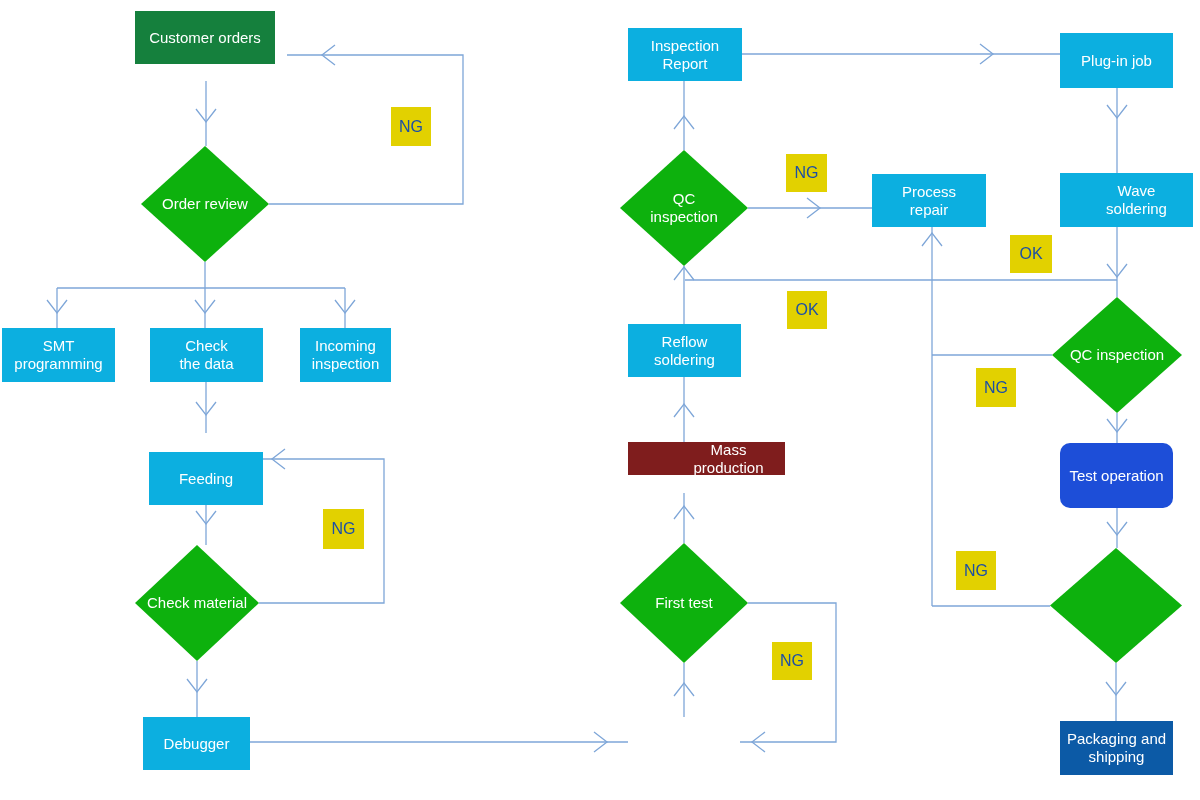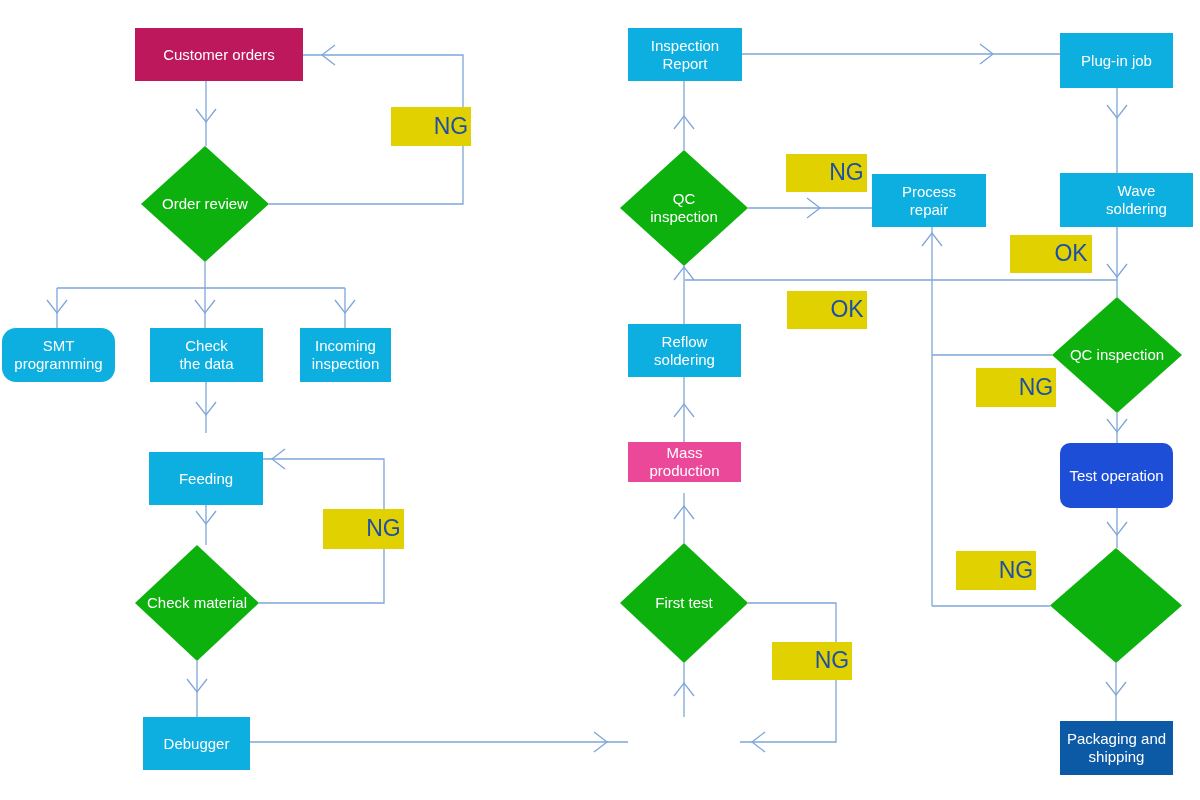--- a/index.html
+++ b/index.html
@@ -4,21 +4,21 @@
 <style>
   html,body{margin:0;padding:0;background:#ffffff;}
   #canvas{position:relative;width:1200px;height:800px;background:#ffffff;overflow:hidden;
           font-family:"Liberation Sans", sans-serif;}
   #wires{position:absolute;left:0;top:0;width:1200px;height:800px;}
   #nodes{position:absolute;left:0;top:0;width:1200px;height:800px;}
   .node{position:absolute;display:flex;align-items:center;justify-content:center;
         text-align:center;white-space:pre-line;line-height:1.2;}
   .node.process,.node.terminal{color:#ffffff;font-size:15px;}
   .node.decision{color:#ffffff;font-size:15px;background:transparent;}
-  .node.flag{font-size:23px;padding-left:40px;}
+  .node.flag{font-size:16px;}
 </style>
 </head>
 <body>
 
 <div id="canvas">
   <svg id="wires" xmlns="http://www.w3.org/2000/svg" viewBox="0 0 1200 800">
       <polyline points="206,81 206,146" fill="none" stroke="#7EA6D8" stroke-width="1.3"></polyline>
       <polyline points="269,204 463,204 463,55 287,55" fill="none" stroke="#7EA6D8" stroke-width="1.3"></polyline>
       <polyline points="205,262 205,288" fill="none" stroke="#7EA6D8" stroke-width="1.3"></polyline>
       <polyline points="57,288 345,288" fill="none" stroke="#7EA6D8" stroke-width="1.3"></polyline>
@@ -72,33 +72,33 @@
       <polyline points="1106,682 1116,695 1126,682" fill="none" stroke="#7EA6D8" stroke-width="1.3"></polyline>
       <polyline points="922,246 932,233 942,246" fill="none" stroke="#7EA6D8" stroke-width="1.3"></polyline>
       <polygon points="205,146 269,204 205,262 141,204" fill="#0DB10D"></polygon>
       <polygon points="197,545 259,603 197,661 135,603" fill="#0DB10D"></polygon>
       <polygon points="684,543 748,603 684,663 620,603" fill="#0DB10D"></polygon>
       <polygon points="684,150 748,208 684,266 620,208" fill="#0DB10D"></polygon>
       <polygon points="1117,297 1182,355 1117,413 1052,355" fill="#0DB10D"></polygon>
       <polygon points="1116,548 1182,605.5 1116,663 1050,605.5" fill="#0DB10D"></polygon>
     </svg>
   <div id="nodes">
-      <div class="node terminal" style="left: 135px; top: 28px; width: 168px; height: 53px; background: #be185d;">Customer orders</div>
+      <div class="node terminal" style="left: 135px; top: 11px; width: 140px; height: 53px; background: #15803d;">Customer orders</div>
       <div class="node decision" style="left: 141px; top: 146px; width: 128px; height: 116px;">Order review</div>
-      <div class="node process" style="left: 2px; top: 328px; width: 113px; height: 54px; background: rgb(12, 175, 224); border-radius: 14px;">SMT
+      <div class="node process" style="left: 2px; top: 328px; width: 113px; height: 54px; background: rgb(12, 175, 224);">SMT
 programming</div>
       <div class="node process" style="left: 150px; top: 328px; width: 113px; height: 54px; background: rgb(12, 175, 224);">Check
 the data</div>
       <div class="node process" style="left: 300px; top: 328px; width: 91px; height: 54px; background: rgb(12, 175, 224);">Incoming
 inspection</div>
       <div class="node process" style="left: 149px; top: 433px; width: 114px; height: 53px; background: rgb(12, 175, 224); margin-top: 19px;">Feeding</div>
       <div class="node decision" style="left: 135px; top: 545px; width: 124px; height: 116px;">Check material</div>
       <div class="node process" style="left: 143px; top: 717px; width: 107px; height: 53px; background: rgb(12, 175, 224);">Debugger</div>
       <div class="node decision" style="left: 620px; top: 543px; width: 128px; height: 120px;">First test</div>
-      <div class="node process" style="left: 628px; top: 442px; width: 113px; height: 40px; background: #ec4899;">Mass
+      <div class="node process" style="left: 628px; top: 442px; width: 113px; height: 33px; background: #7f1d1d; padding-left: 44px;">Mass
 production</div>
       <div class="node process" style="left: 628px; top: 324px; width: 113px; height: 53px; background: rgb(12, 175, 224);">Reflow
 soldering</div>
       <div class="node decision" style="left: 620px; top: 150px; width: 128px; height: 116px;">QC
 inspection</div>
       <div class="node process" style="left: 628px; top: 28px; width: 114px; height: 53px; background: rgb(12, 175, 224);">Inspection
 Report</div>
       <div class="node process" style="left: 872px; top: 174px; width: 114px; height: 53px; background: rgb(12, 175, 224);">Process
 repair</div>
       <div class="node process" style="left: 1060px; top: 33px; width: 113px; height: 55px; background: rgb(12, 175, 224);">Plug-in job</div>

